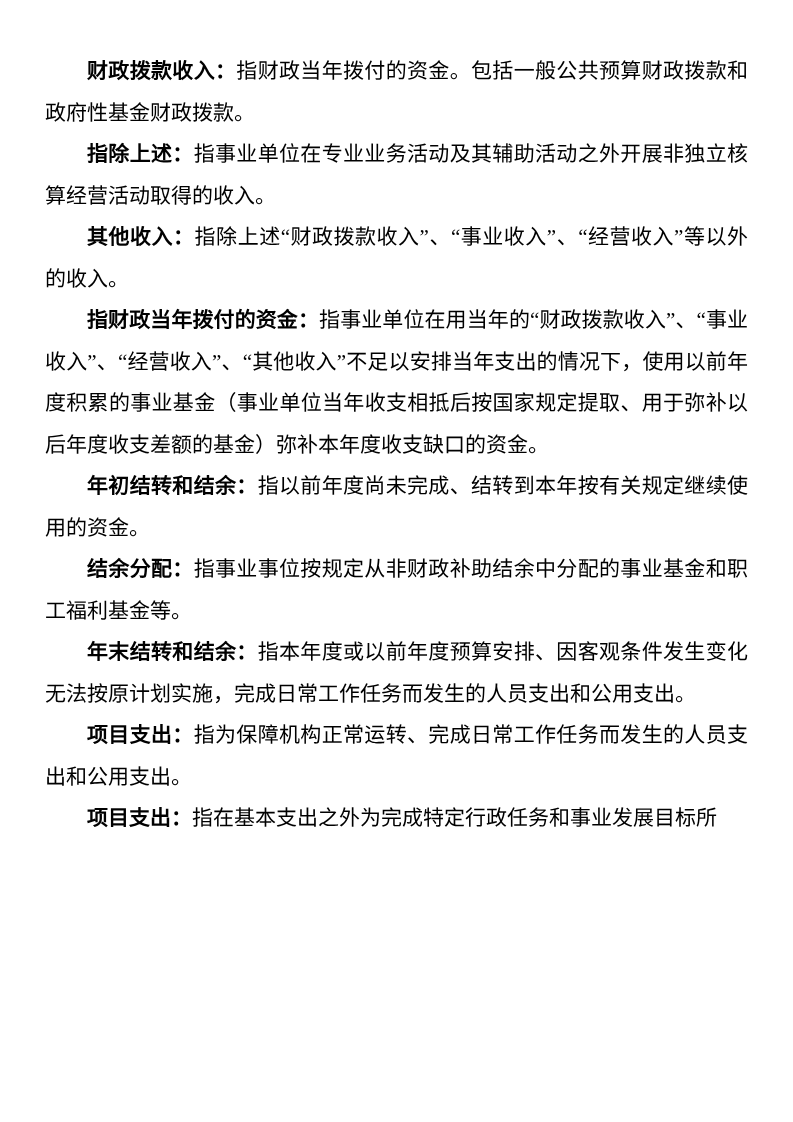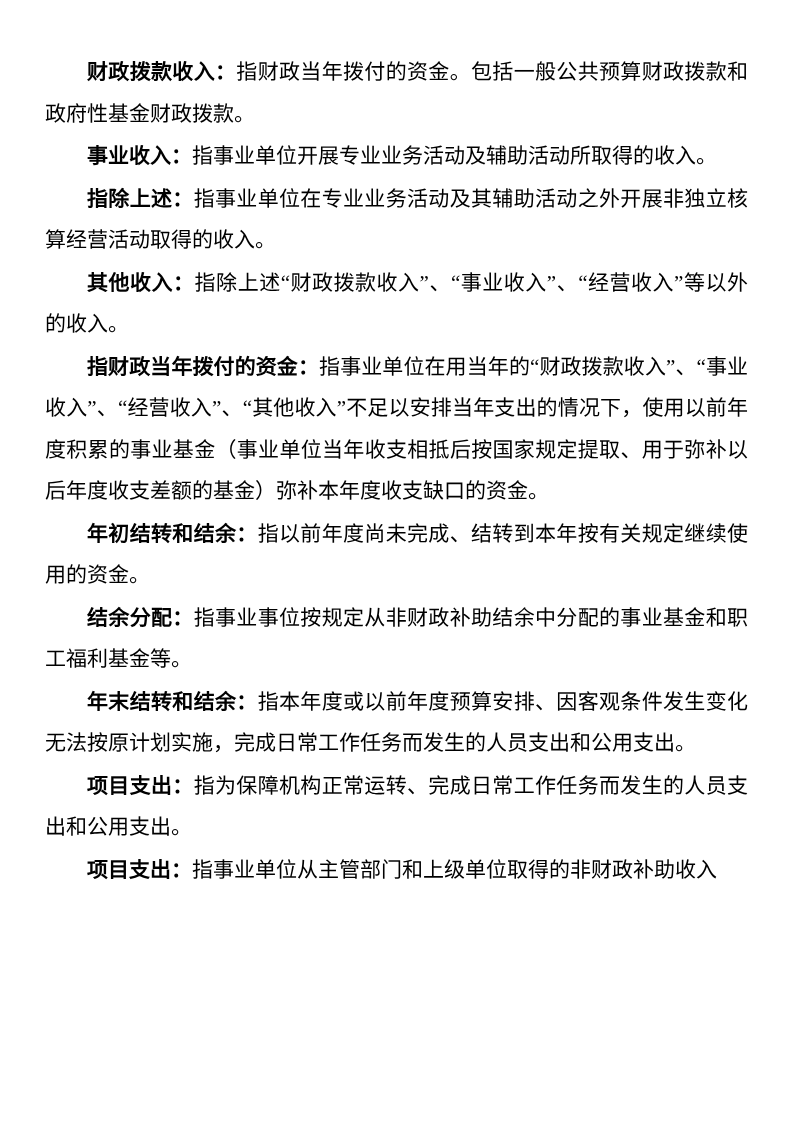--- a/index.html
+++ b/index.html
@@ -22,47 +22,46 @@
     font-family: "Liberation Serif", "DejaVu Serif", serif;
     font-size: 21px;
     line-height: 41.5px;
     color: #000000;
     text-align: justify;
     text-justify: inter-ideograph;
     text-indent: 2em;
     word-break: break-all;
   }
   p.para .term {
-    font-family: Liberation Sans, sans-serif;
+    font-family: Liberation Serif, serif;
     font-weight: 700;
   }
   p.para .def {
     font-weight: 400;
   }
 </style>
 </head>
 <body>
 
 <div class="sheet">
 
   <p class="para"><span class="term">财政拨款收入：</span><span class="def">指财政当年拨付的资金。包括一般公共预算财政拨款和政府性基金财政拨款。</span></p>
 
 
-  <p class="para"><span class="term">事业收入：</span><span class="def">指事业单位开展专业业务活动及辅助活动所取得的收入。</span></p>
 
   <p class="para"><span class="term">指除上述：</span><span class="def">指事业单位在专业业务活动及其辅助活动之外开展非独立核算经营活动取得的收入。</span></p>
 
 
   <p class="para"><span class="term">其他收入：</span><span class="def">指除上述“财政拨款收入”、“事业收入”、“经营收入”等以外的收入。</span></p>
 
   <p class="para"><span class="term">指财政当年拨付的资金：</span><span class="def">指事业单位在用当年的“财政拨款收入”、“事业收入”、“经营收入”、“其他收入”不足以安排当年支出的情况下，使用以前年度积累的事业基金（事业单位当年收支相抵后按国家规定提取、用于弥补以后年度收支差额的基金）弥补本年度收支缺口的资金。</span></p>
 
   <p class="para"><span class="term">年初结转和结余：</span><span class="def">指以前年度尚未完成、结转到本年按有关规定继续使用的资金。</span></p>
 
   <p class="para"><span class="term">结余分配：</span><span class="def">指事业事位按规定从非财政补助结余中分配的事业基金和职工福利基金等。</span></p>
 
   <p class="para"><span class="term">年末结转和结余：</span><span class="def">指本年度或以前年度预算安排、因客观条件发生变化无法按原计划实施，完成日常工作任务而发生的人员支出和公用支出。</span></p>
 
   <p class="para"><span class="term">项目支出：</span><span class="def">指为保障机构正常运转、完成日常工作任务而发生的人员支出和公用支出。</span></p>
 
-  <p class="para"><span class="term">项目支出：</span><span class="def">指事业单位从主管部门和上级单位取得的非财政补助收入</span></p>
+  <p class="para"><span class="term">项目支出：</span><span class="def">指在基本支出之外为完成特定行政任务和事业发展目标所</span></p>
 
 </div>
 
 </body></html>

